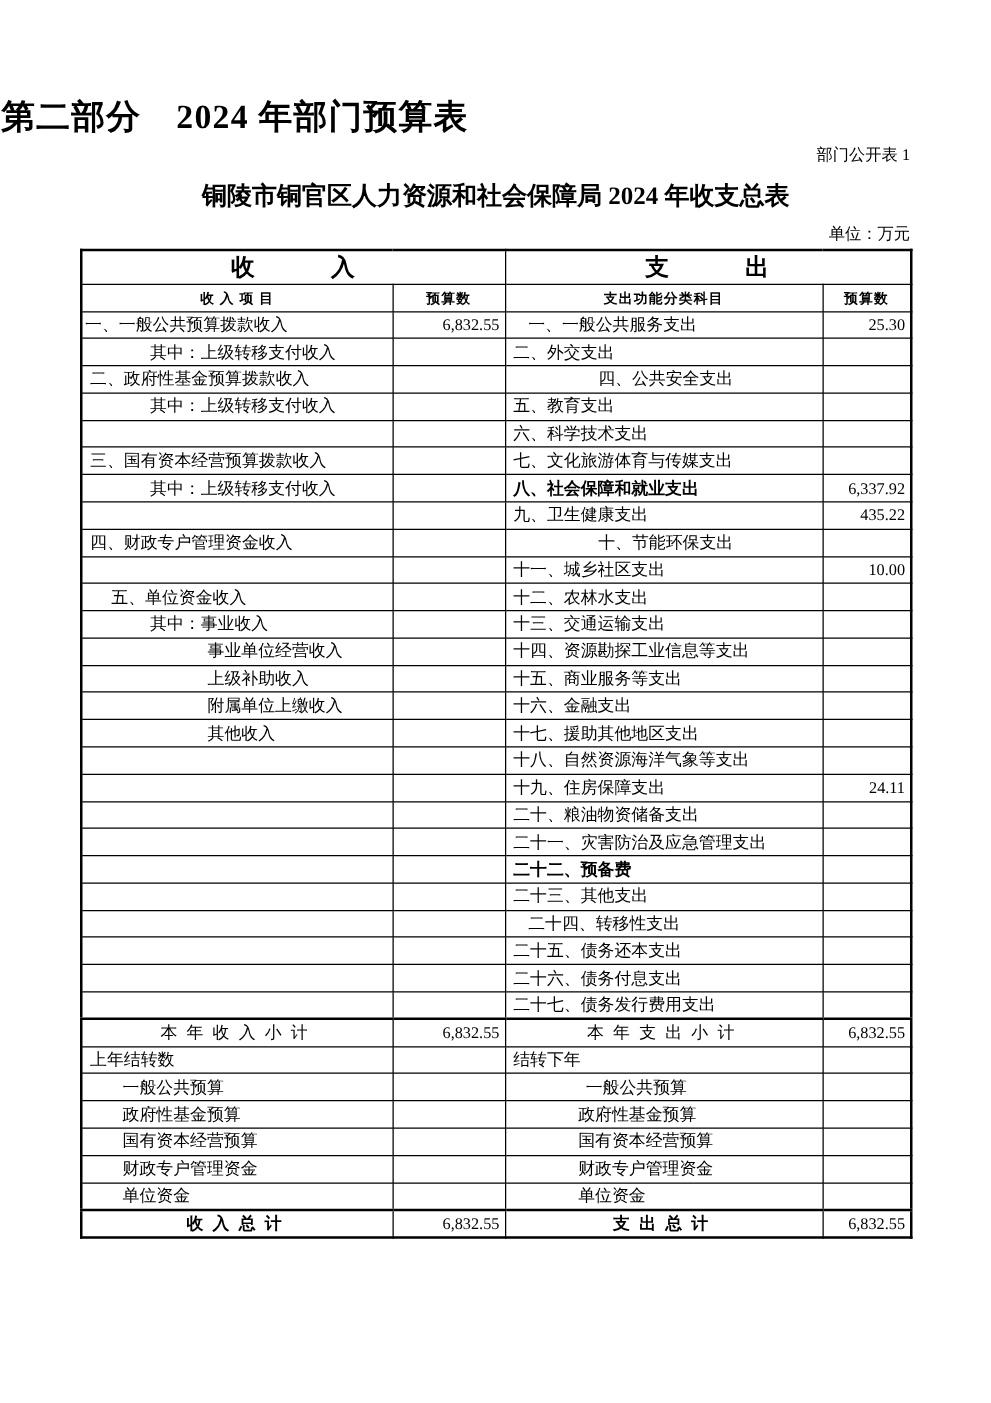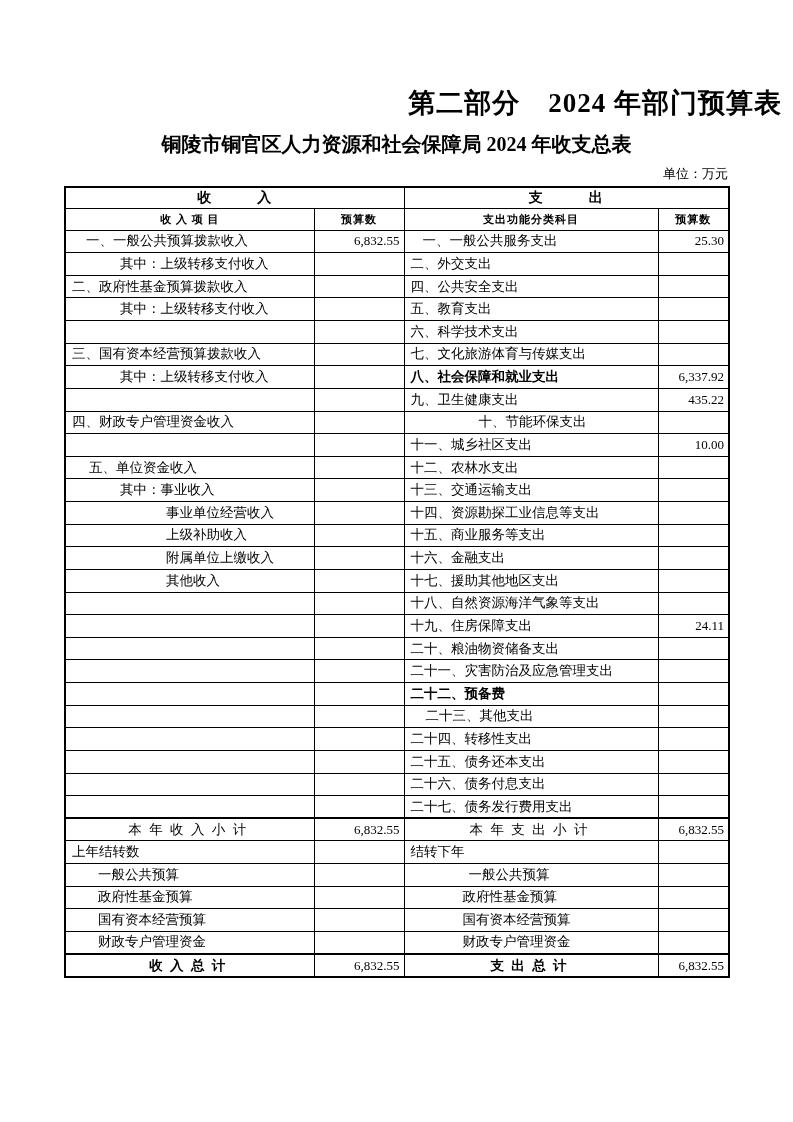--- a/index.html
+++ b/index.html
@@ -4,21 +4,21 @@
 <style>
   * { box-sizing: border-box; }
   html, body { margin: 0; padding: 0; }
   body {
     width: 793px; height: 1122px;
     background: #ffffff; color: #000000;
     font-family: "Liberation Serif", "DejaVu Serif", serif;
   }
   .page { position: relative; width: 793px; height: 1122px; padding-top: 76px; overflow: hidden; }
   .page-title {
-    margin: 11px; text-align: right;
+    margin: 1px; text-align: left;
     font-size: 27px; font-weight: bold; line-height: 32px; letter-spacing: 1px;
   }
   .table-label {
     margin: 6px 65px 0 0; text-align: right;
     font-size: 13px; line-height: 17px;
   }
   .org-title {
     margin: 13px 0 0 0; text-align: center;
     font-size: 20px; font-weight: bold; line-height: 25px;
   }
@@ -30,37 +30,38 @@
     margin: 4px 0 0 64px;
     width: 664px; height: 792px;
     border-collapse: collapse; table-layout: fixed;
     border: 2px solid #000;
   }
   th, td {
     border: 1px solid #000;
     padding: 0 3px;
     overflow: hidden; white-space: nowrap;
   }
-  thead th { font-size: 14px; font-weight: bold; text-align: center; height: 21.5px; letter-spacing: 1px; }
+  thead th { font-size: 19px; font-weight: bold; text-align: center; height: 21.5px; letter-spacing: 1px; }
   thead tr.col-head th { font-size: 11px; letter-spacing: 1px; }
   tbody tr { height: 21.4px; }
   td.label-cell { font-size: 13.5px; text-align: left; }
   td.value-cell { font-size: 13px; text-align: right; padding-right: 4px; font-family: "Liberation Serif", "DejaVu Serif", serif; }
   td.center { text-align: center !important; padding-left: 0 !important; }
   .spaced { letter-spacing: 2px; }
   .bold { font-weight: bold; }
   tr.section-row td { border-top-width: 2px; }
 </style>
 </head>
 <body>
 
 <div class="page">
 
   <h1 class="page-title">第二部分　2024 年部门预算表</h1>
 
+  <div class="table-label">部门公开表 1</div>
 
   <h2 class="org-title">铜陵市铜官区人力资源和社会保障局 2024 年收支总表</h2>
 
   <div class="unit-note">单位：万元</div>
 
   <table class="budget">
     <colgroup>
       <col style="width:249px">
       <col style="width:90px">
       <col style="width:254px">
@@ -73,35 +74,35 @@
       </tr>
       <tr class="col-head">
         <th>收 入 项 目</th>
         <th>预算数</th>
         <th>支出功能分类科目</th>
         <th>预算数</th>
       </tr>
     </thead>
     <tbody>
         <tr>
-          <td class="label-cell" style="padding-left: 20px; font-family: Liberation Serif, serif;">一、一般公共预算拨款收入</td>
+          <td class="label-cell" style="padding-left: 2px; font-family: Liberation Serif, serif;">一、一般公共预算拨款收入</td>
           <td class="value-cell">6,832.55</td>
           <td class="label-cell" style="padding-left: 18px;">一、一般公共服务支出</td>
           <td class="value-cell">25.30</td>
         </tr>
         <tr>
           <td class="label-cell" style="padding-left: 54px;">其中：上级转移支付收入</td>
           <td class="value-cell"></td>
           <td class="label-cell" style="padding-left: 6px;">二、外交支出</td>
           <td class="value-cell"></td>
         </tr>
         <tr>
           <td class="label-cell" style="padding-left: 6px;">二、政府性基金预算拨款收入</td>
           <td class="value-cell"></td>
-          <td class="label-cell" style="padding-left: 6px;">四、公共安全支出</td>
+          <td class="label-cell" style="padding-left: 6px; text-align: center;">四、公共安全支出</td>
           <td class="value-cell"></td>
         </tr>
         <tr>
           <td class="label-cell" style="padding-left: 54px;">其中：上级转移支付收入</td>
           <td class="value-cell"></td>
           <td class="label-cell" style="padding-left: 6px;">五、教育支出</td>
           <td class="value-cell"></td>
         </tr>
         <tr>
           <td class="label-cell"></td>
@@ -201,27 +202,27 @@
         </tr>
         <tr>
           <td class="label-cell"></td>
           <td class="value-cell"></td>
           <td class="label-cell" style="padding-left: 6px; font-weight: bold;">二十二、预备费</td>
           <td class="value-cell"></td>
         </tr>
         <tr>
           <td class="label-cell"></td>
           <td class="value-cell"></td>
-          <td class="label-cell" style="padding-left: 21px; margin-top: 48px;">二十三、其他支出</td>
-          <td class="value-cell"></td>
-        </tr>
-        <tr>
-          <td class="label-cell"></td>
-          <td class="value-cell"></td>
-          <td class="label-cell" style="padding-left: 6px;">二十四、转移性支出</td>
+          <td class="label-cell" style="padding-left: 6px; margin-top: 48px;">二十三、其他支出</td>
+          <td class="value-cell"></td>
+        </tr>
+        <tr>
+          <td class="label-cell"></td>
+          <td class="value-cell"></td>
+          <td class="label-cell" style="padding-left: 18px;">二十四、转移性支出</td>
           <td class="value-cell"></td>
         </tr>
         <tr>
           <td class="label-cell"></td>
           <td class="value-cell"></td>
           <td class="label-cell" style="padding-left: 6px;">二十五、债务还本支出</td>
           <td class="value-cell"></td>
         </tr>
         <tr>
           <td class="label-cell"></td>
@@ -264,20 +265,26 @@
           <td class="value-cell"></td>
           <td class="label-cell" style="padding-left: 58px;">国有资本经营预算</td>
           <td class="value-cell"></td>
         </tr>
         <tr>
           <td class="label-cell" style="padding-left: 32px;">财政专户管理资金</td>
           <td class="value-cell"></td>
           <td class="label-cell" style="padding-left: 58px;">财政专户管理资金</td>
           <td class="value-cell"></td>
         </tr>
+        <tr>
+          <td class="label-cell" style="padding-left: 32px;">单位资金</td>
+          <td class="value-cell"></td>
+          <td class="label-cell" style="padding-left: 58px;">单位资金</td>
+          <td class="value-cell"></td>
+        </tr>
         <tr class="section-row">
           <td class="label-cell center spaced bold">收 入 总 计</td>
           <td class="value-cell">6,832.55</td>
           <td class="label-cell center spaced bold">支 出 总 计</td>
           <td class="value-cell">6,832.55</td>
         </tr>
       </tbody>
   </table>
 
 </div>

